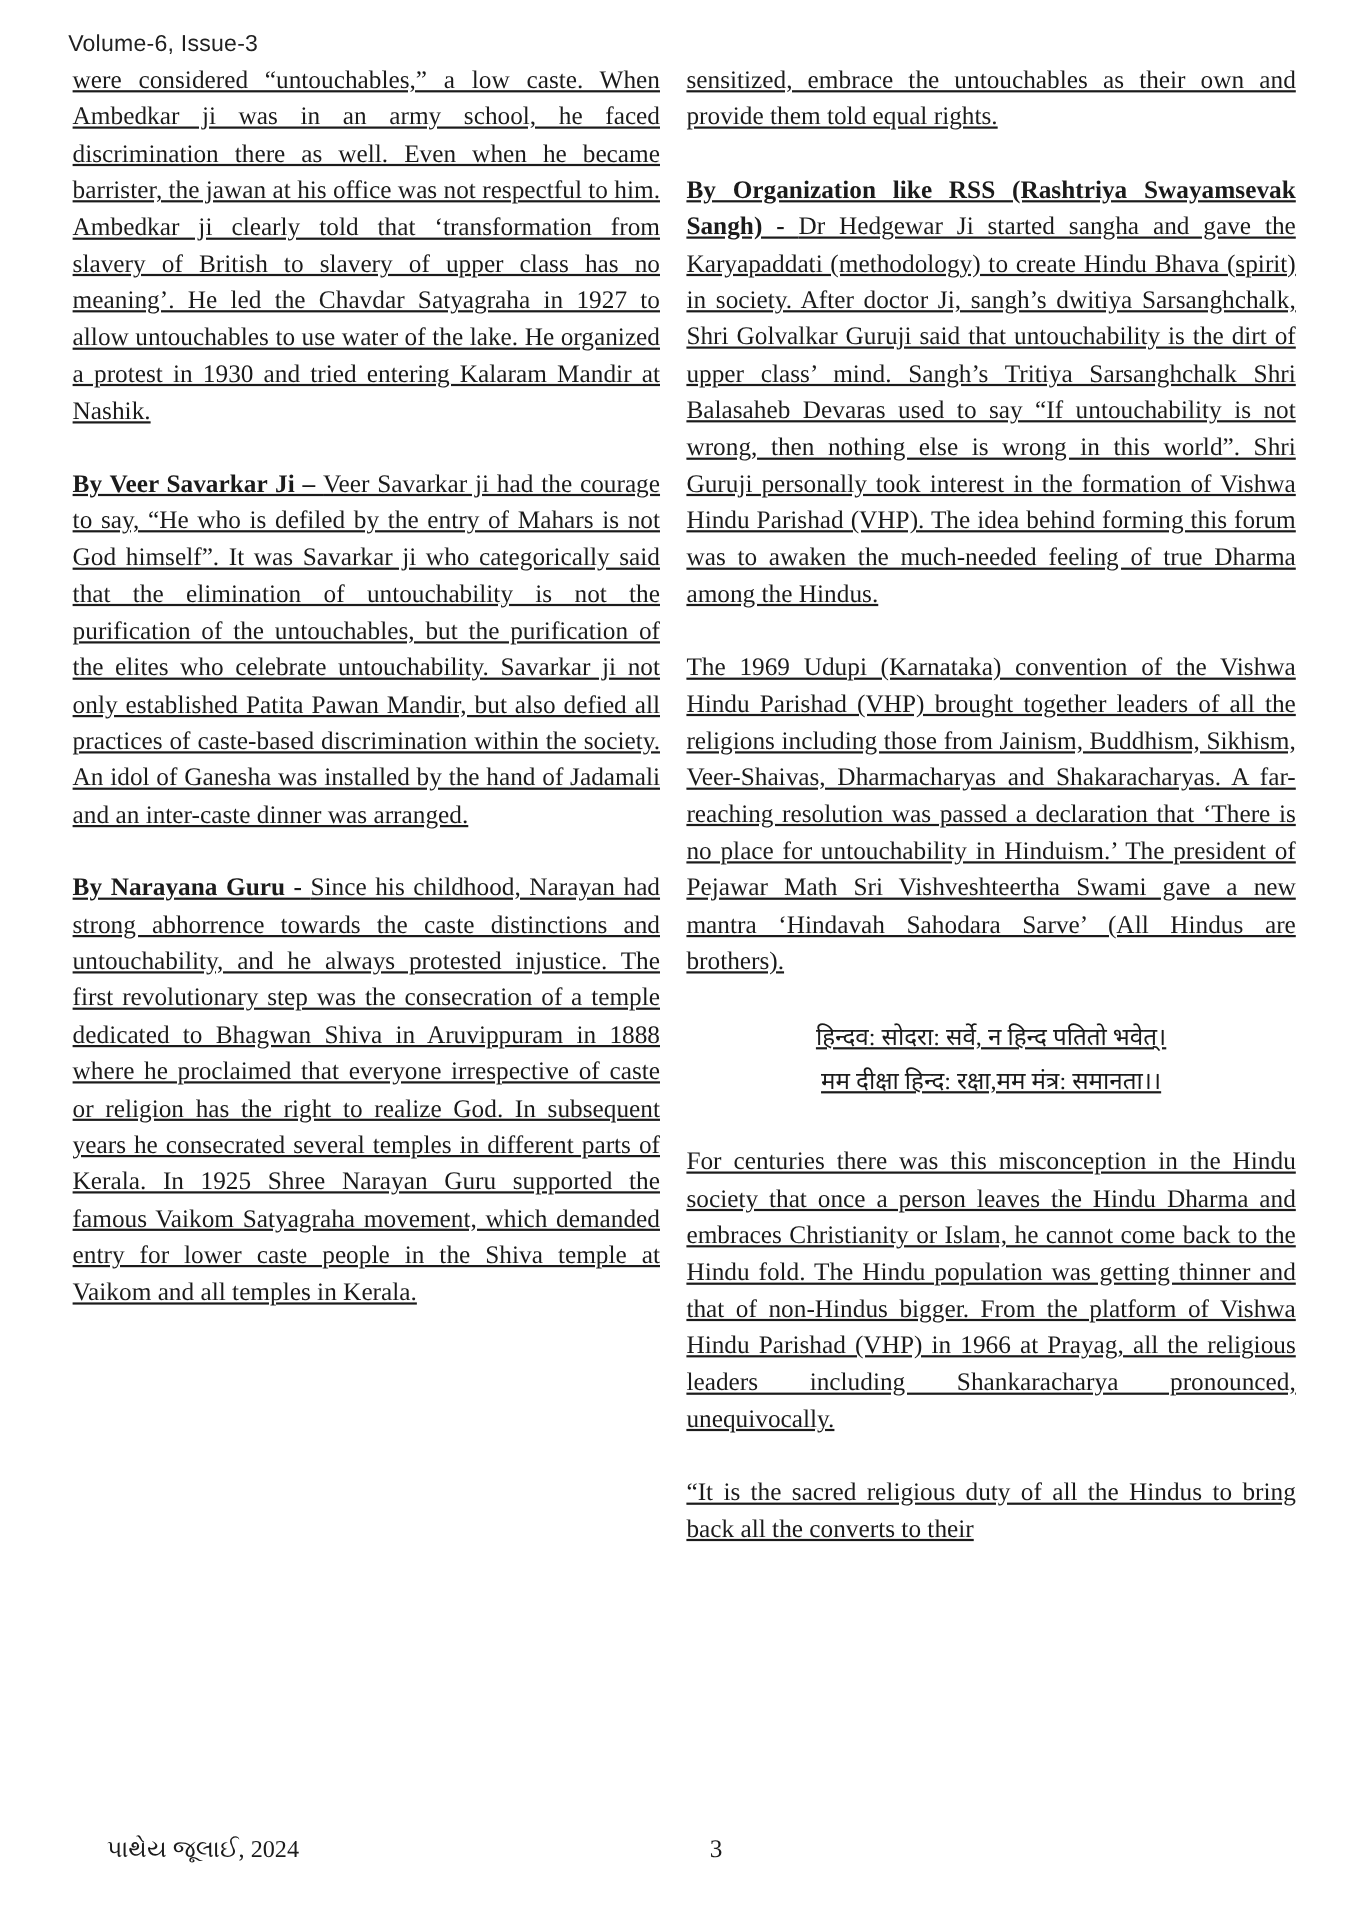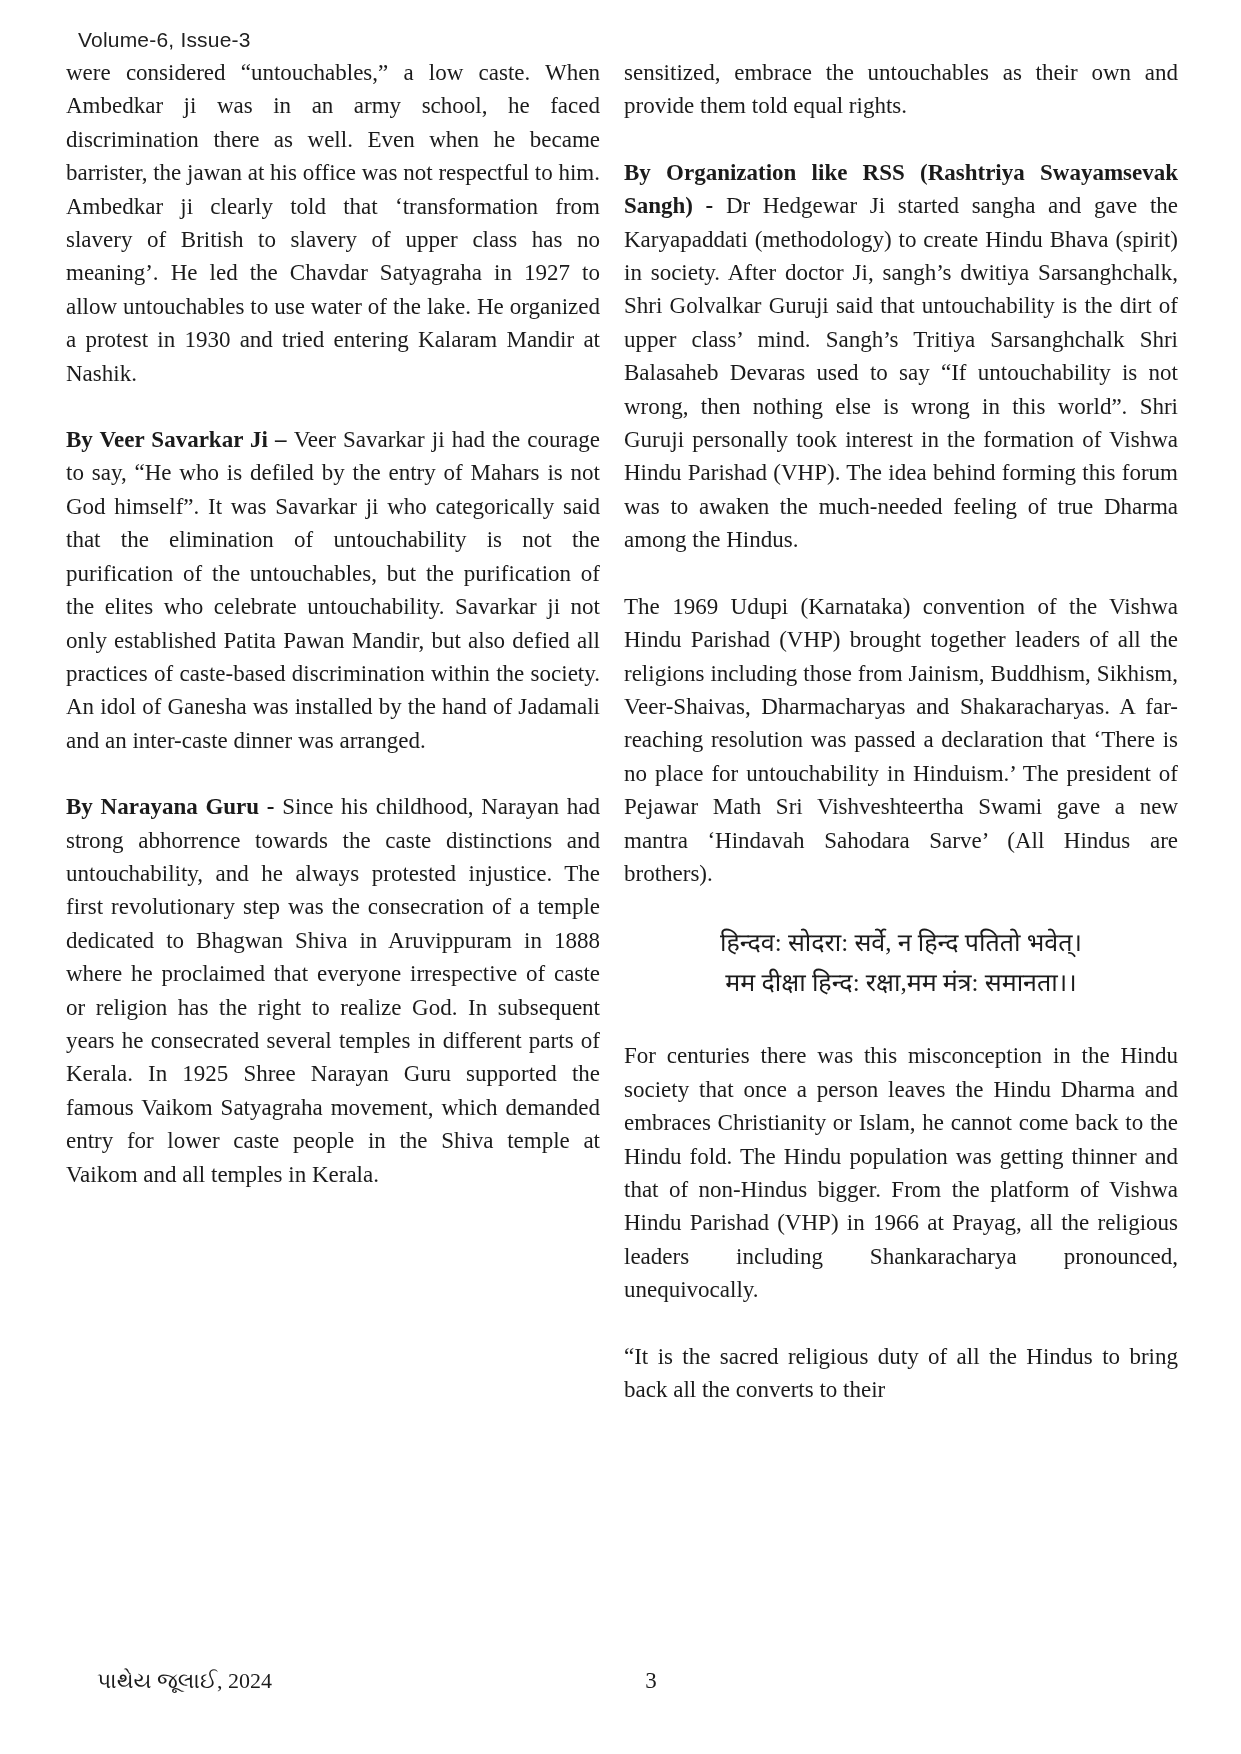--- a/index.html
+++ b/index.html
@@ -5,41 +5,41 @@
   html,body{margin:0;padding:0;background:#ffffff;}
   .page{
     position:relative;
     width:1241px;height:1754px;
     background:#ffffff;
     color:#1b1b1b;
     font-family:"Liberation Serif", serif;
     overflow:hidden;
   }
   .header{
-    position:absolute;left:78px;top:28px;
+    position:absolute;left:62px;top:28px;
     font-family:"Liberation Sans", sans-serif;
     font-size:21px;letter-spacing:0.2px;color:#212121;
   }
   .content{
     position:absolute;left:66px;top:56px;width:1112px;
-    display:flex;gap:24px;
+    display:flex;gap:24px;text-decoration:underline;
   }
   .column{display:block;}
   .col-left{width:534px;}
   .col-right{width:554px;}
   .column p{
     margin:0 0 33px 0;
     font-size:23px;
     line-height:33.4px;
     text-align:justify;
     text-justify:inter-word;
   }
   .column p.shloka{
     text-align:center;
-    font-size:25px;
+    font-size:22px;
     line-height:40px;
     margin:6px 0 36px 0;
     font-weight:500;
   }
   .column b{font-weight:bold;}
   .footer{
     position:absolute;left:66px;top:1668px;width:1112px;
     font-size:22px;
     margin-left:29px;
   }

